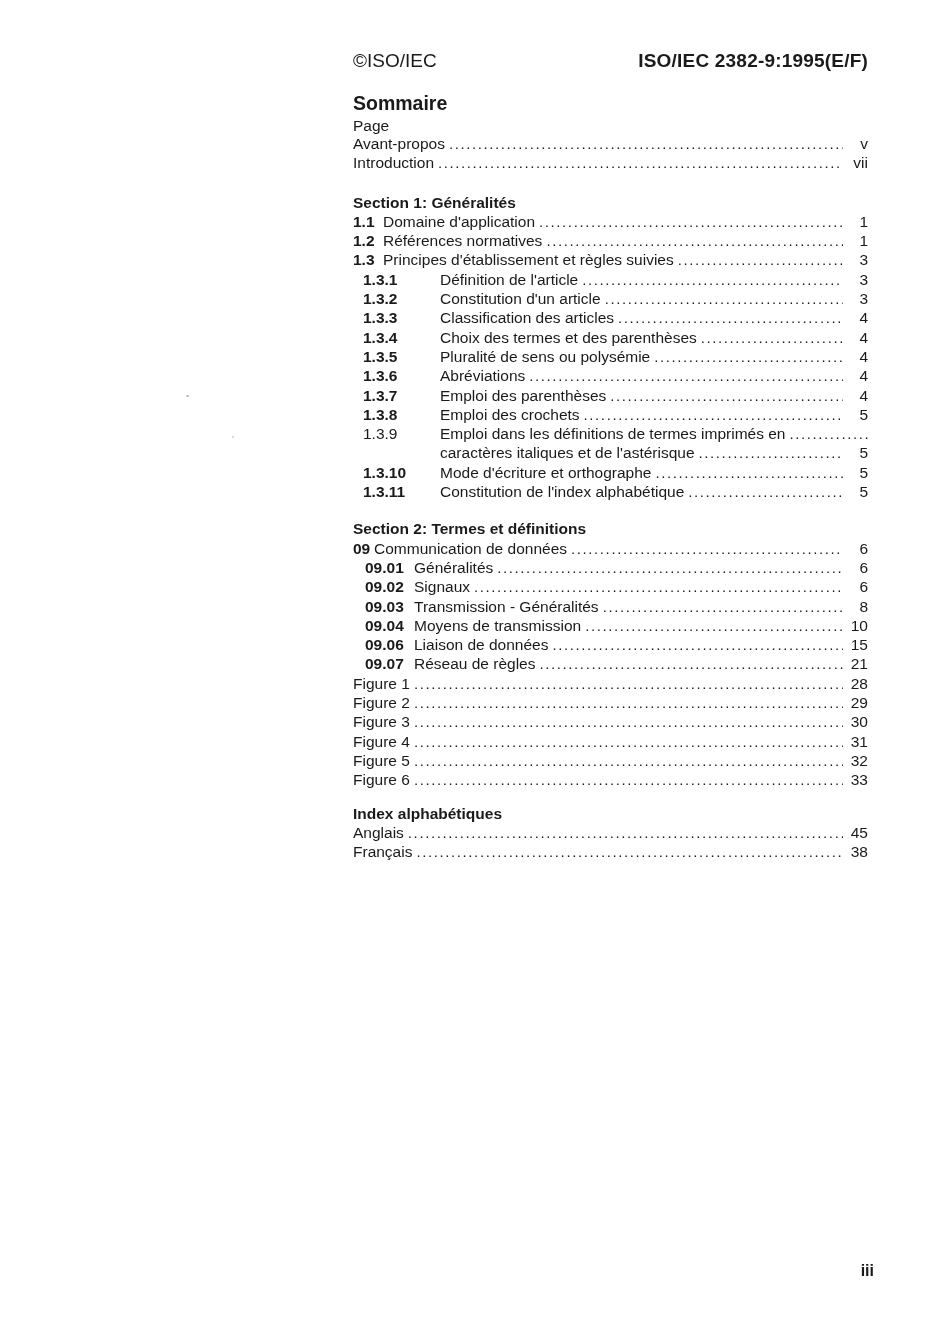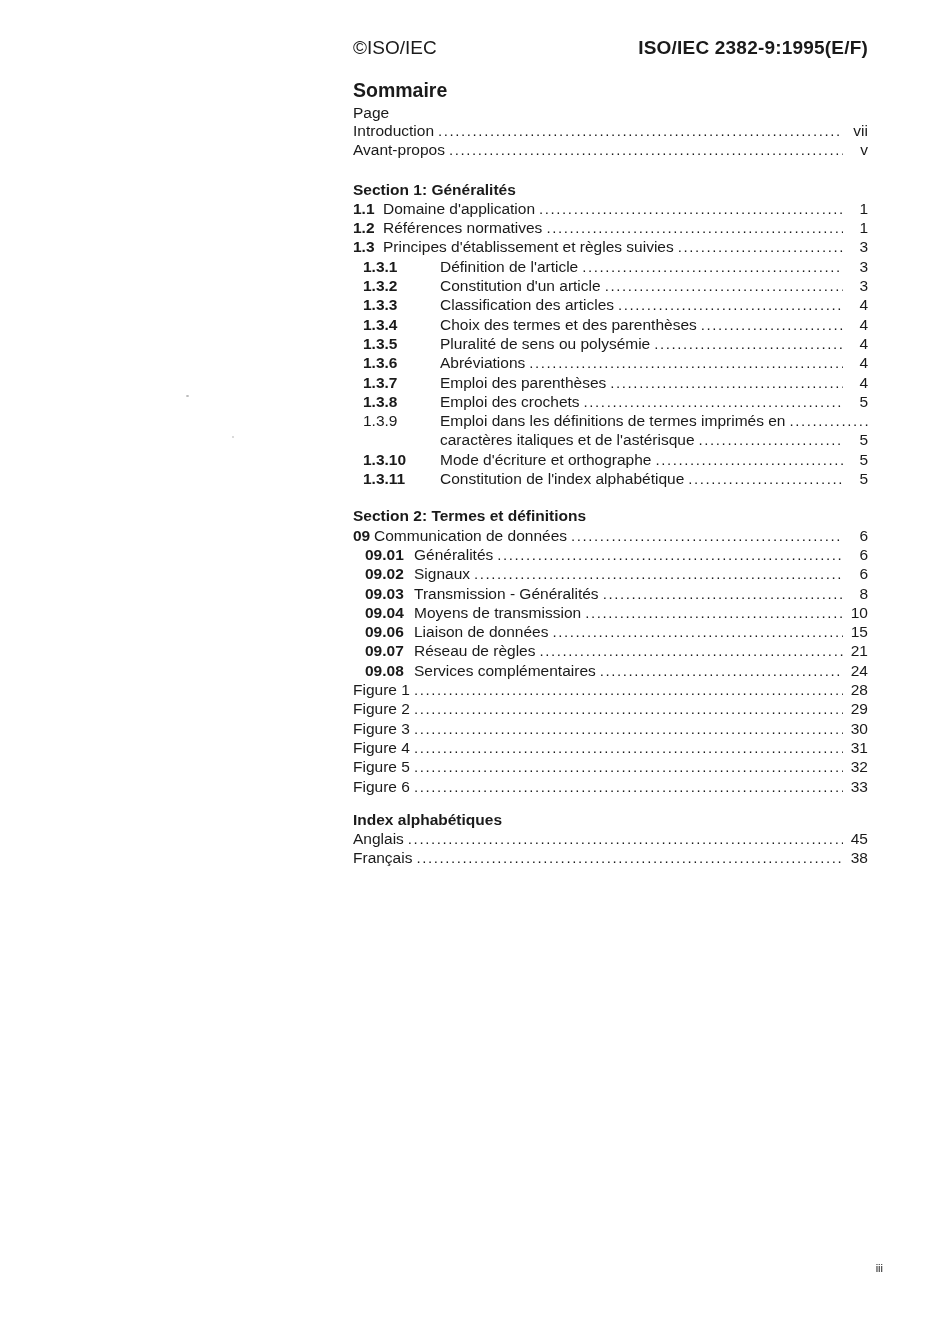--- a/index.html
+++ b/index.html
@@ -5,21 +5,21 @@
   html,body { margin:0; padding:0; }
   body {
     width:950px; height:1344px;
     background:#ffffff;
     font-family:"Liberation Sans", sans-serif;
     color:#1a1a1a;
     position:relative;
     overflow:hidden;
     -webkit-font-smoothing:antialiased;
   }
-  .content { position:absolute; left:353px; top:0; width:515px; }
+  .content { position:absolute; left:353px; top:13px; width:515px; }
 
   .doc-header { display:flex; justify-content:space-between; align-items:baseline; margin-top:37px; }
   .doc-header .hleft  { font-size:19px; }
   .doc-header .hright { font-size:19px; font-weight:bold; letter-spacing:0.2px; }
 
   .toc-title { margin-top:21px; font-size:19.5px; font-weight:bold; line-height:21px; }
   .page-label { font-size:15.5px; line-height:17px; margin-top:3px; }
 
   .toc-row { display:flex; align-items:baseline; font-size:15.5px; line-height:19.3px; }
   .toc-row .num { flex:none; font-weight:bold; }
@@ -39,49 +39,49 @@
     content:"..........................................................................................................................................................................";
     letter-spacing:1.6px; font-size:15px; color:#1b1b1b;
   }
   .page { flex:none; width:25px; text-align:right; font-size:15.5px; }
 
   .section-heading { font-weight:bold; font-size:15.5px; line-height:19.3px; }
   .sec1 .section-heading { margin-top:20px; }
   .sec2 .section-heading { margin-top:18px; }
   .sec3 .section-heading { margin-top:14px; }
 
-  .folio { position:absolute; right:67px; top:1262px; font-size:11px; font-weight:normal; }
+  .folio { position:absolute; right:76px; top:1262px; font-size:16px; font-weight:bold; }
 
   .speck { position:absolute; background:#b9b9b9; border-radius:50%; }
   .speck1 { left:186px; top:395px; width:3px; height:2px; }
   .speck2 { left:232px; top:436px; width:2px; height:2px; opacity:.7; }
 </style>
 </head>
 <body>
 
 <div class="content">
 
   <div class="doc-header">
     <span class="hleft">©ISO/IEC</span>
     <span class="hright">ISO/IEC 2382-9:1995(E/F)</span>
   </div>
 
   <div class="toc-title">Sommaire</div>
   <div class="page-label">Page</div>
 
   <div>
       <div class="toc-row fm">
+        <span class="label">Avant-propos</span>
+        <span class="leader"></span>
+        <span class="page">v</span>
+      </div>
+      <div class="toc-row fm">
         <span class="label">Introduction</span>
         <span class="leader"></span>
         <span class="page">vii</span>
-      </div>
-      <div class="toc-row fm">
-        <span class="label">Avant-propos</span>
-        <span class="leader"></span>
-        <span class="page">v</span>
       </div>
     </div>
 
   <div class="sec1">
     <div class="section-heading">Section 1: Généralités</div>
     <div>
         <div class="toc-row lv1">
           <span class="num">1.1</span>
           <span class="label">Domaine d'application</span>
           <span class="leader"></span>
@@ -210,26 +210,20 @@
           <span class="label">Liaison de données</span>
           <span class="leader"></span>
           <span class="page">15</span>
         </div>
         <div class="toc-row s2b">
           <span class="num">09.07</span>
           <span class="label">Réseau de règles</span>
           <span class="leader"></span>
           <span class="page">21</span>
         </div>
-        <div class="toc-row s2b">
-          <span class="num">09.08</span>
-          <span class="label">Services complémentaires</span>
-          <span class="leader"></span>
-          <span class="page">24</span>
-        </div>
         <div class="toc-row plain">
           <span class="label">Figure 1</span>
           <span class="leader"></span>
           <span class="page">28</span>
         </div>
         <div class="toc-row plain">
           <span class="label">Figure 2</span>
           <span class="leader"></span>
           <span class="page">29</span>
         </div>

